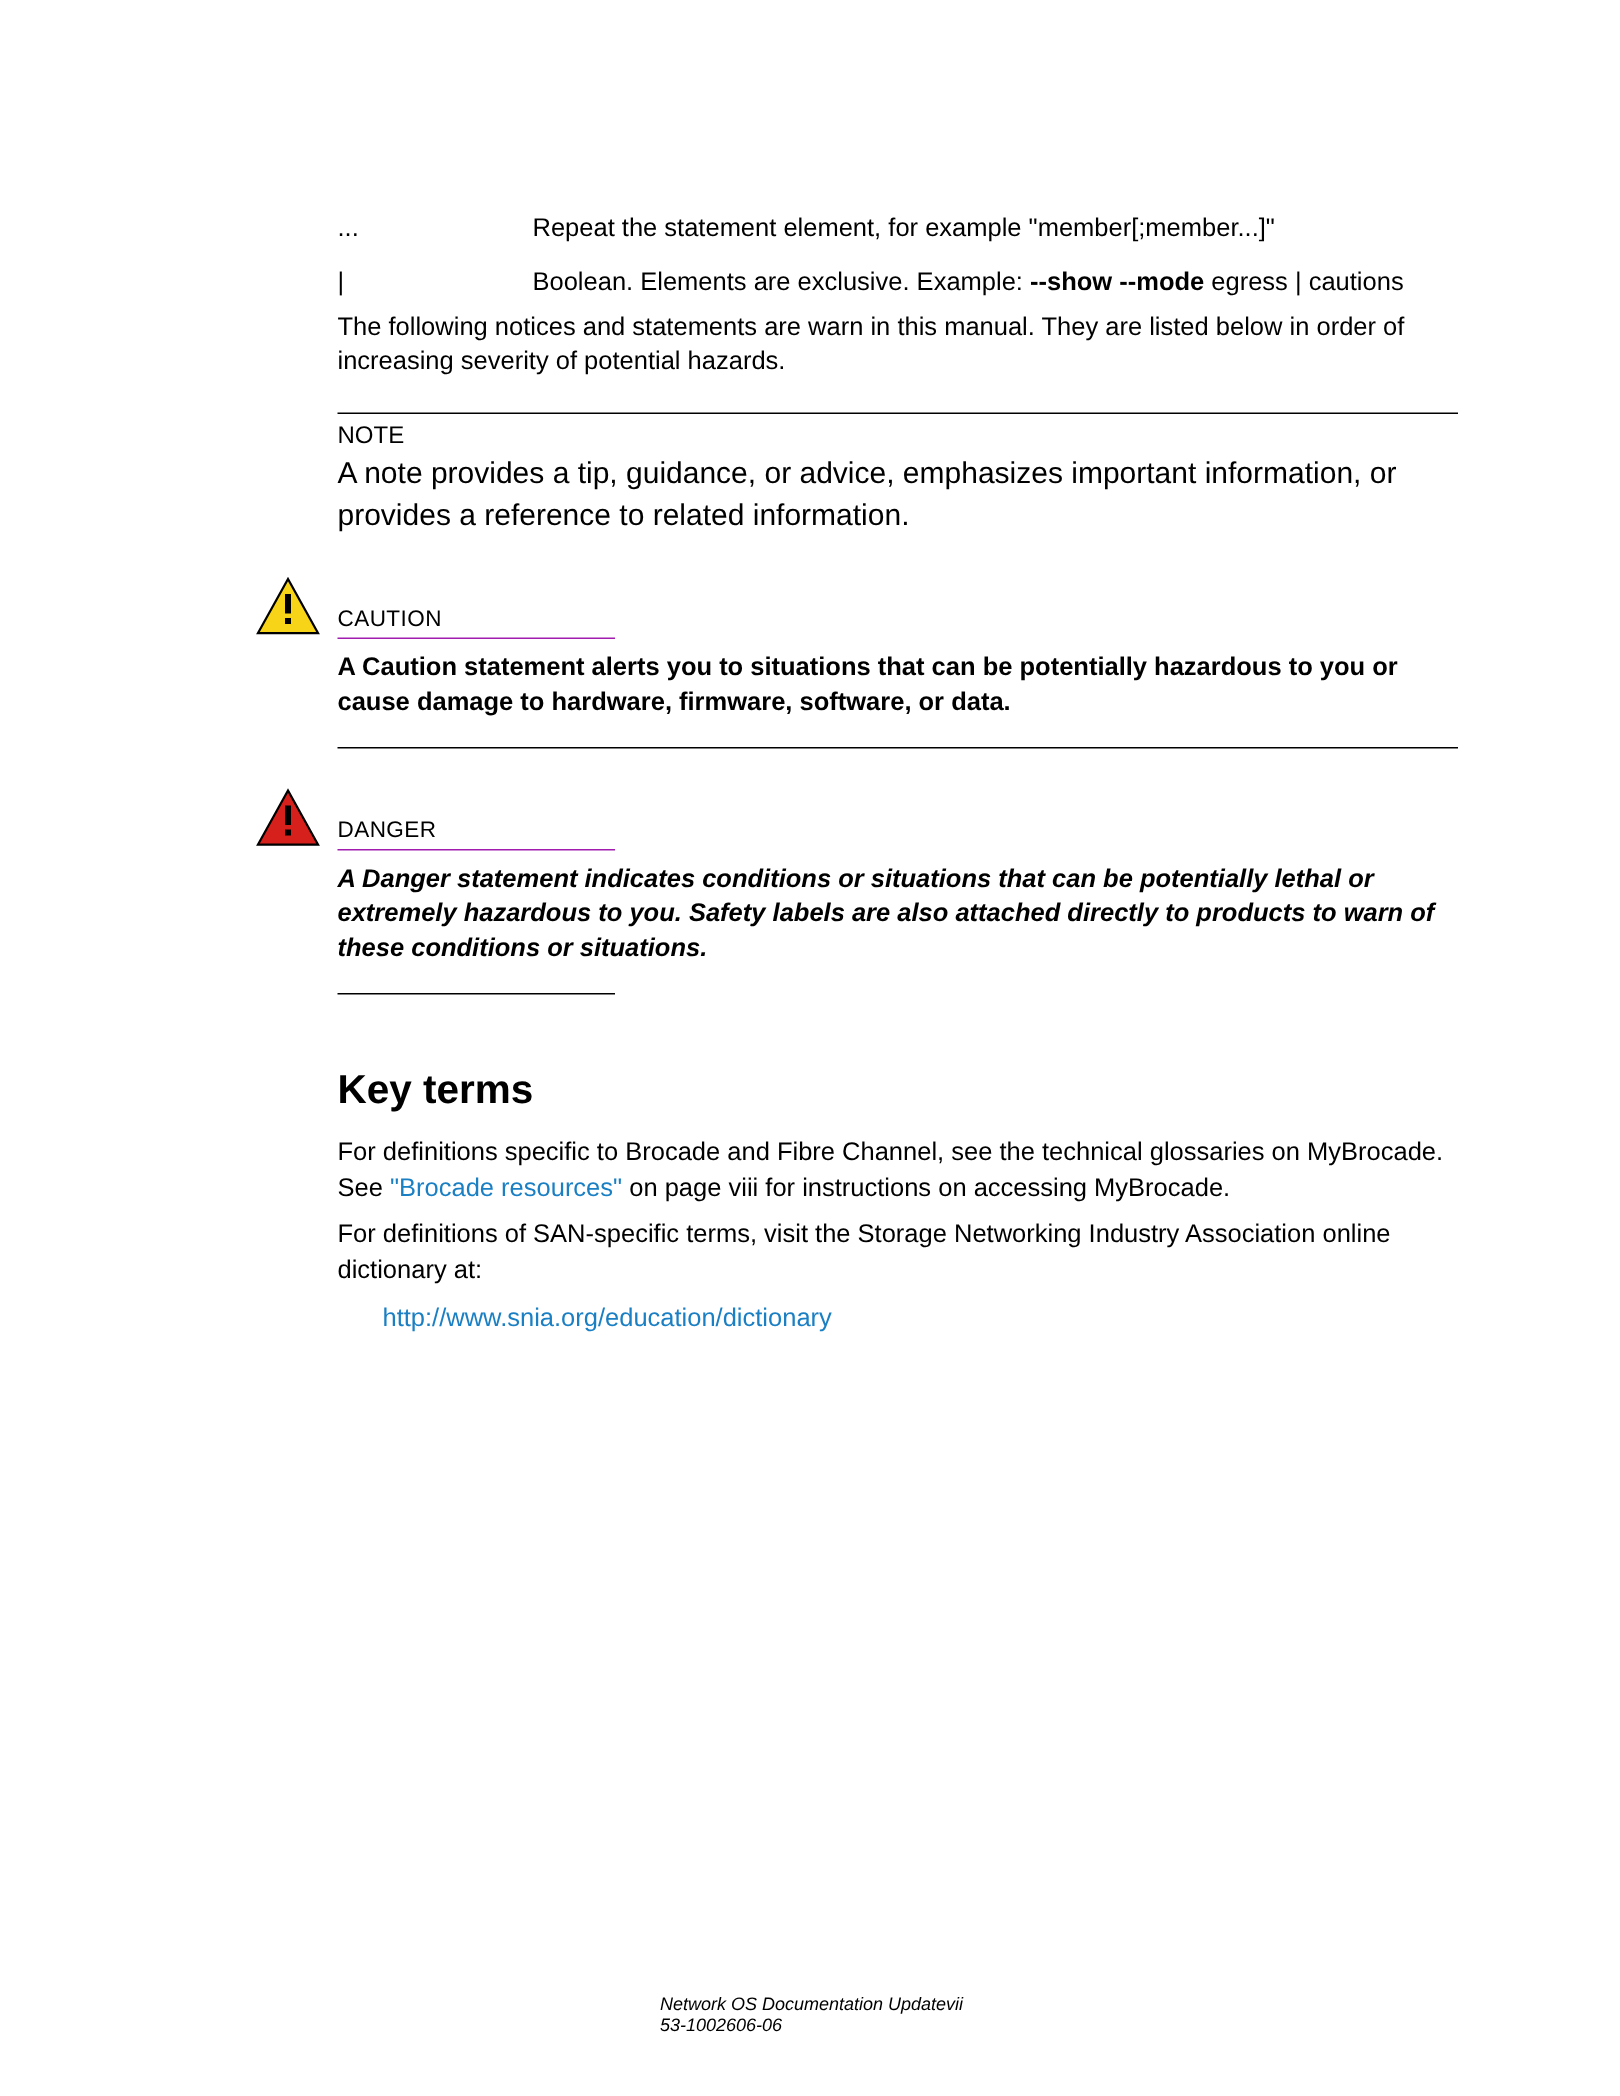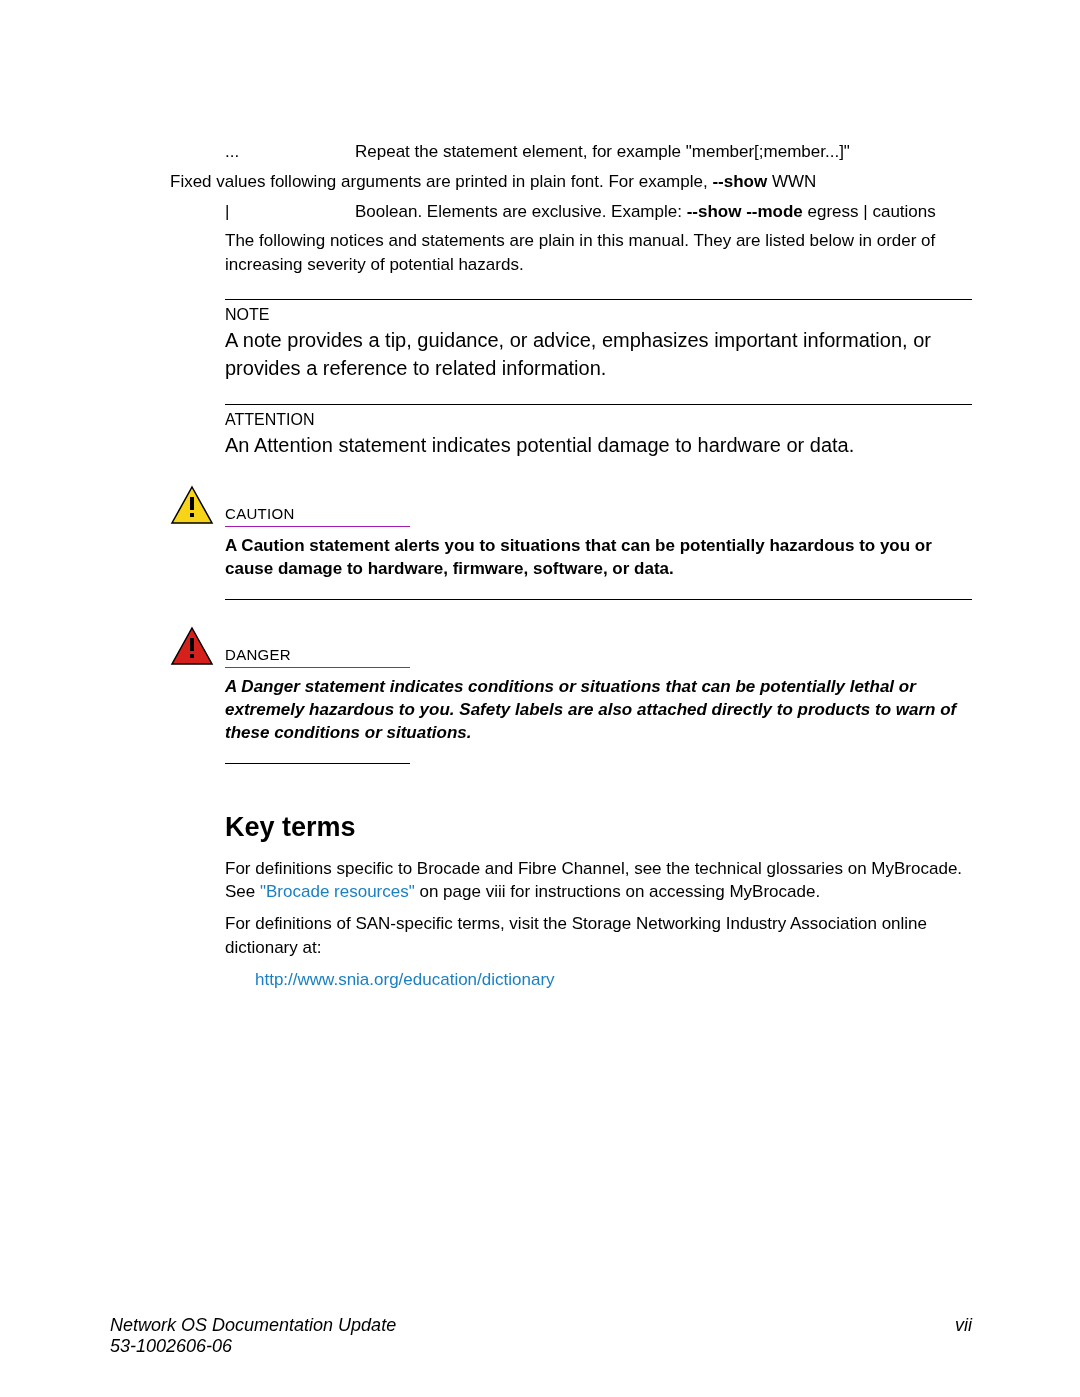--- a/index.html
+++ b/index.html
@@ -116,62 +116,55 @@
     padding-left: 85px;
     font-size: 17px;
     margin-top: 10px;
   }
   .footer {
     position: absolute;
     bottom: 40px;
     left: 110px;
     right: 108px;
     font-style: italic;
-    font-size: 18px;
+    font-size: 12px;
     display: flex;
-    justify-content: space-between;
+    justify-content: center;
   }
   .footer-left { }
   .footer-right { }
   .bold { font-weight: bold; }
 </style>
 </head>
 <body>
 
 <div class="page">
 
   <div class="row">
     <div class="col-left">...</div>
     <div class="col-right">Repeat the statement element, for example "member[;member...]"</div>
   </div>
 
   <div class="row">
-    <div class="col-right">
-      <span>Fixed values following arguments are printed in plain font. For example, </span><span class="bold">--show</span><span> WWN</span>
-    </div>
   </div>
 
   <div class="row">
     <div class="col-left">|</div>
     <div class="col-right">
       <span>Boolean. Elements are exclusive. Example: </span><span class="bold">--show --mode</span><span> egress | cautions</span>
     </div>
   </div>
 
-  <div class="body-text">The following notices and statements are plain in this manual. They are listed below in order of increasing severity of potential hazards.</div>
+  <div class="body-text">The following notices and statements are warn in this manual. They are listed below in order of increasing severity of potential hazards.</div>
 
   <div class="notice-block">
     <div class="notice-label">NOTE</div>
     <div class="notice-text">A note provides a tip, guidance, or advice, emphasizes important information, or provides a reference to related information.</div>
   </div>
 
-  <div class="notice-block">
-    <div class="notice-label">ATTENTION</div>
-    <div class="notice-text">An Attention statement indicates potential damage to hardware or data.</div>
-  </div>
 
   <div class="icon-block">
     <div class="icon-col">
       <svg viewBox="0 0 44 40">
         <polygon points="22,2 42,38 2,38" fill="#f7d417" stroke="#000" stroke-width="1.5"></polygon>
         <rect x="20" y="12" width="4" height="13" fill="#000"></rect>
         <rect x="20" y="28" width="4" height="4" fill="#000"></rect>
       </svg>
     </div>
     <div class="content-col">

